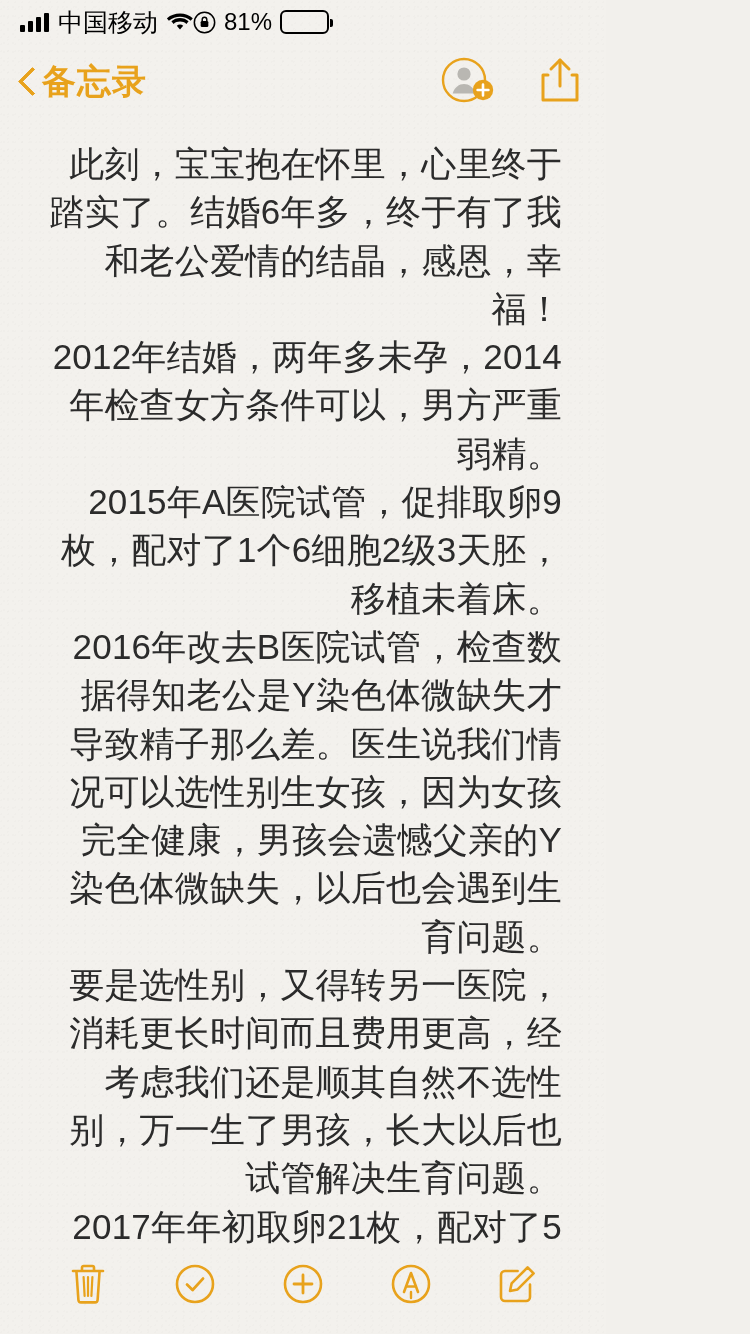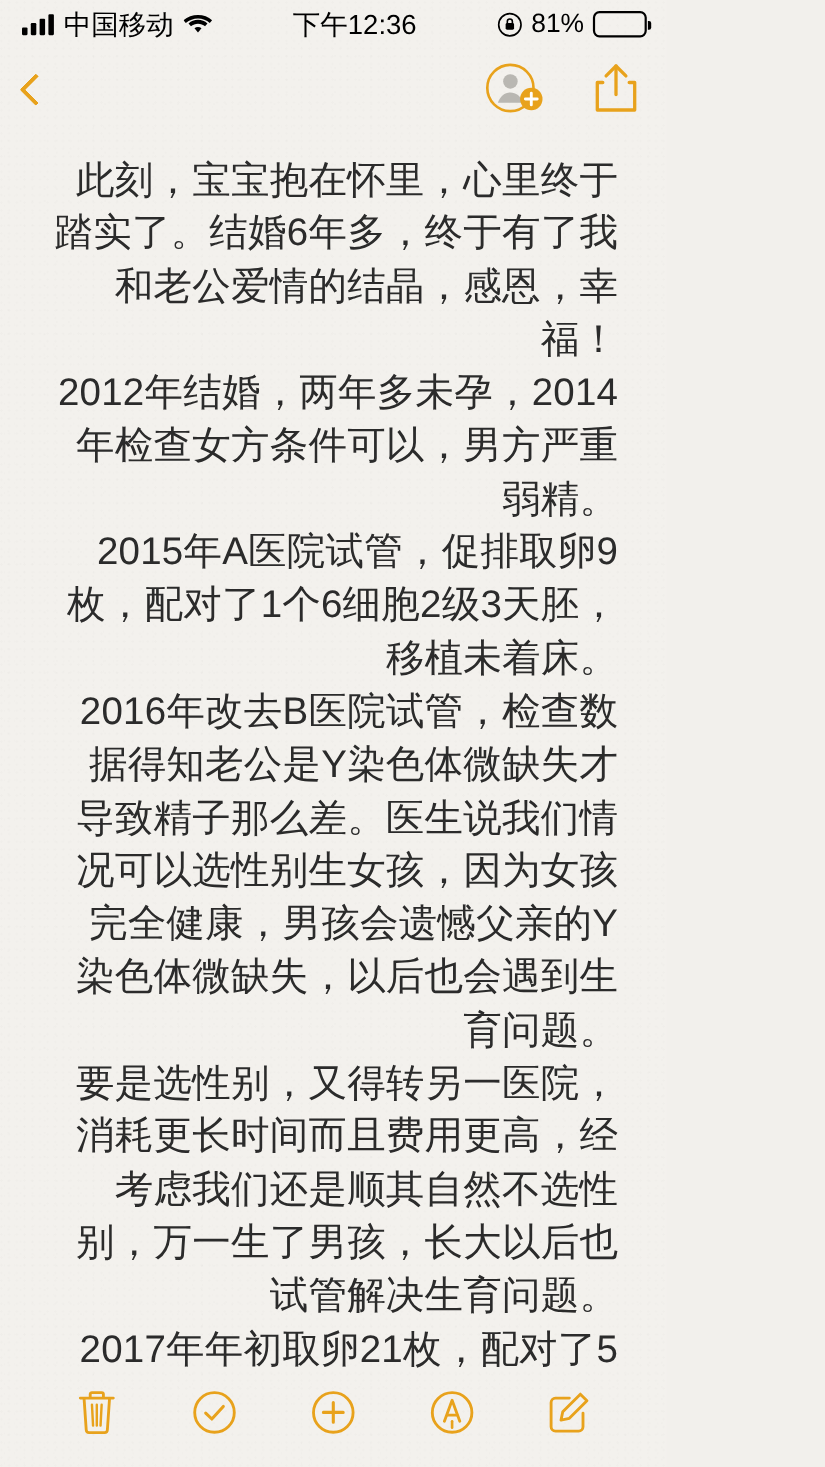--- a/index.html
+++ b/index.html
@@ -135,39 +135,39 @@
       </span>
       <span class="carrier">中国移动</span>
       <span class="wifi">
         <svg width="26" height="20" viewBox="0 0 26 20">
           <path d="M13 17.6l3.2-3.9c-1.8-1.5-4.6-1.5-6.4 0L13 17.6z" fill="#000"></path>
           <path d="M13 9.6c2.4 0 4.7.8 6.4 2.3l2.2-2.6C19.3 7.2 16.2 6 13 6S6.7 7.2 4.4 9.3l2.2 2.6C8.3 10.4 10.6 9.6 13 9.6z" fill="#000"></path>
           <path d="M13 2.2c4 0 7.8 1.4 10.7 4l2.1-2.5C22.5 0.6 17.9-1 13-1S3.5 0.6-0.2 3.7l2.1 2.5C5.2 3.6 9 2.2 13 2.2z" fill="#000" transform="translate(0,2.6)"></path>
         </svg>
       </span>
     </div>
-    <div class="sb-center">下午12:36</div>
     <div class="sb-right">
       <span class="lockicon">
         <svg width="23" height="23" viewBox="0 0 24 24">
           <circle cx="12" cy="12" r="10.6" fill="none" stroke="#000" stroke-width="1.6"></circle>
           <rect x="8" y="10.4" width="8" height="6.4" rx="1.4" fill="#000"></rect>
           <path d="M9.6 10.4V8.9a2.4 2.4 0 0 1 4.8 0v1.5" fill="none" stroke="#000" stroke-width="1.5"></path>
         </svg>
       </span>
       <span class="battnum">81%</span>
       <span class="battery">
         <span class="fill" style="width:81%"></span>
       </span>
     </div>
   </div>
 
   <div class="navbar">
     <div class="back-group">
       <span class="chev"></span>
+      <span class="nav-title">备忘录</span>
     </div>
     <div class="nav-spacer"></div>
     <div class="nav-actions">
       <span class="icon-btn">
         <svg width="56" height="46" viewBox="0 0 56 46">
           <circle cx="24" cy="23" r="21" fill="none" stroke="#e8a21c" stroke-width="2.4"></circle>
           <circle cx="24" cy="17" r="6.6" fill="#b9b7b2"></circle>
           <path d="M12.6 36.5c2-6.2 6.4-9.4 11.4-9.4s9.4 3.2 11.4 9.4" fill="#b9b7b2"></path>
           <circle cx="43" cy="33" r="10.2" fill="#e8a21c"></circle>
           <path d="M43 27.6v10.8M37.6 33h10.8" stroke="#fff" stroke-width="2.6" stroke-linecap="round"></path>

